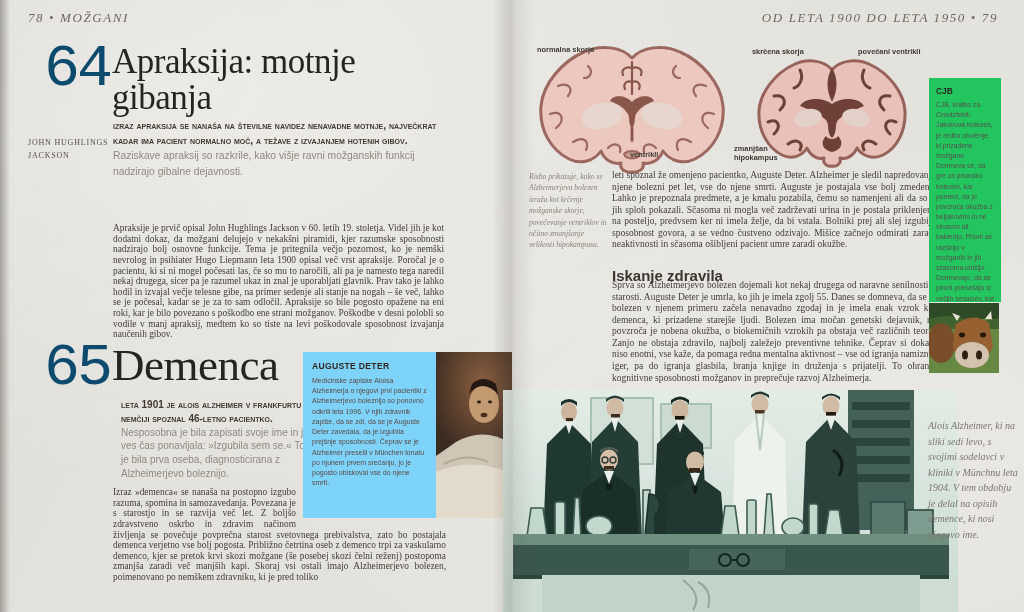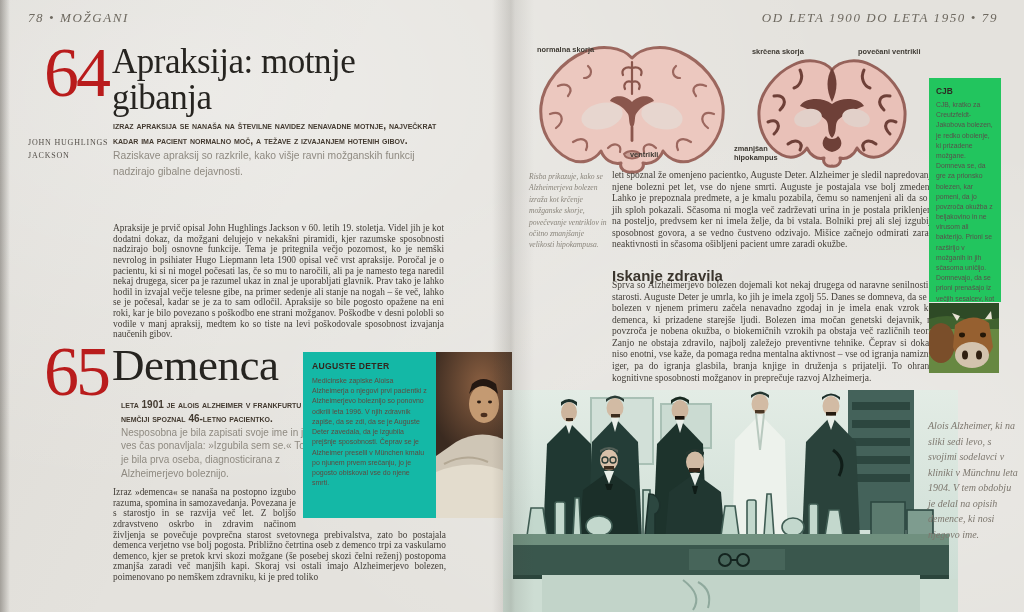--- a/index.html
+++ b/index.html
@@ -11,38 +11,38 @@
       radial-gradient(ellipse at 80% 70%, rgba(255,255,255,.25), rgba(255,255,255,0) 50%),
       linear-gradient(115deg, rgba(120,115,105,.06) 0%, rgba(0,0,0,0) 30%);
     pointer-events:none;}
   .edge-left{position:absolute;left:0;top:0;width:10px;height:612px;
     background:linear-gradient(to right, rgba(60,55,48,.38), rgba(60,55,48,0));}
   .gutter{position:absolute;left:492px;top:0;width:42px;height:612px;
     background:linear-gradient(to right, rgba(0,0,0,0), rgba(70,65,58,.18) 45%, rgba(70,65,58,.10) 55%, rgba(0,0,0,0));}
   .abs{position:absolute;}
 
   .runhead{font-style:italic;font-size:13px;letter-spacing:1.6px;color:#6e6960;}
-  .bignum{font-size:70px;line-height:.78;color:#b91c1c;letter-spacing:-3px;}
+  .bignum{font-size:60px;line-height:.78;color:#0c4a6e;letter-spacing:-3px;font-family:Liberation Mono, monospace;}
   .h1{font-size:35px;line-height:1.02;color:#262420;letter-spacing:-.5px;}
   .h1b{font-size:45px;line-height:1;color:#262420;letter-spacing:-.5px;}
 
   .quote{font-style:italic;font-size:11px;line-height:1.5;color:#4d4841;width:84px;}
   .quote-author{margin-top:9px;font-style:normal;font-size:8px;letter-spacing:.8px;color:#55504a;line-height:1.6;}
 
   .intro{font-family:"Liberation Sans",sans-serif;font-size:10.3px;line-height:1.48;}
   .intro .lead{font-weight:bold;font-variant:small-caps;text-transform:lowercase;color:#433a30;}
   .intro .lead::first-letter{text-transform:uppercase;}
   .intro .rest{color:#8f8a81;}
 
   .body-serif{font-size:9.4px;line-height:1.13;color:#45403a;text-align:justify;}
   .body-serif-r{font-size:9.5px;line-height:1.22;color:#45403a;text-align:justify;}
   .cutout{float:right;width:150px;height:34px;}
 
   .sidebox{display:flex;}
-  .aug-text{flex:1;background:#14b8a6;padding:9px 8px 0 9px;}
+  .aug-text{flex:1;background:#7dd3fc;padding:9px 8px 0 9px;}
   .aug-text h4{margin:0 0 5px 0;font-family:"Liberation Sans",sans-serif;font-size:8.6px;
      letter-spacing:.3px;color:#32261e;}
   .aug-text p{margin:0;font-family:"Liberation Sans",sans-serif;font-size:7px;
      line-height:1.46;color:#5e4a40;}
   .aug-photo{width:76px;background:#3d2b21;}
 
   .diag-label{font-family:"Liberation Sans",sans-serif;font-weight:bold;font-size:7.4px;
      color:#3e3a33;line-height:1.25;}
   .fig-cap{font-style:italic;font-size:7.6px;line-height:1.5;color:#8a857b;}
 

